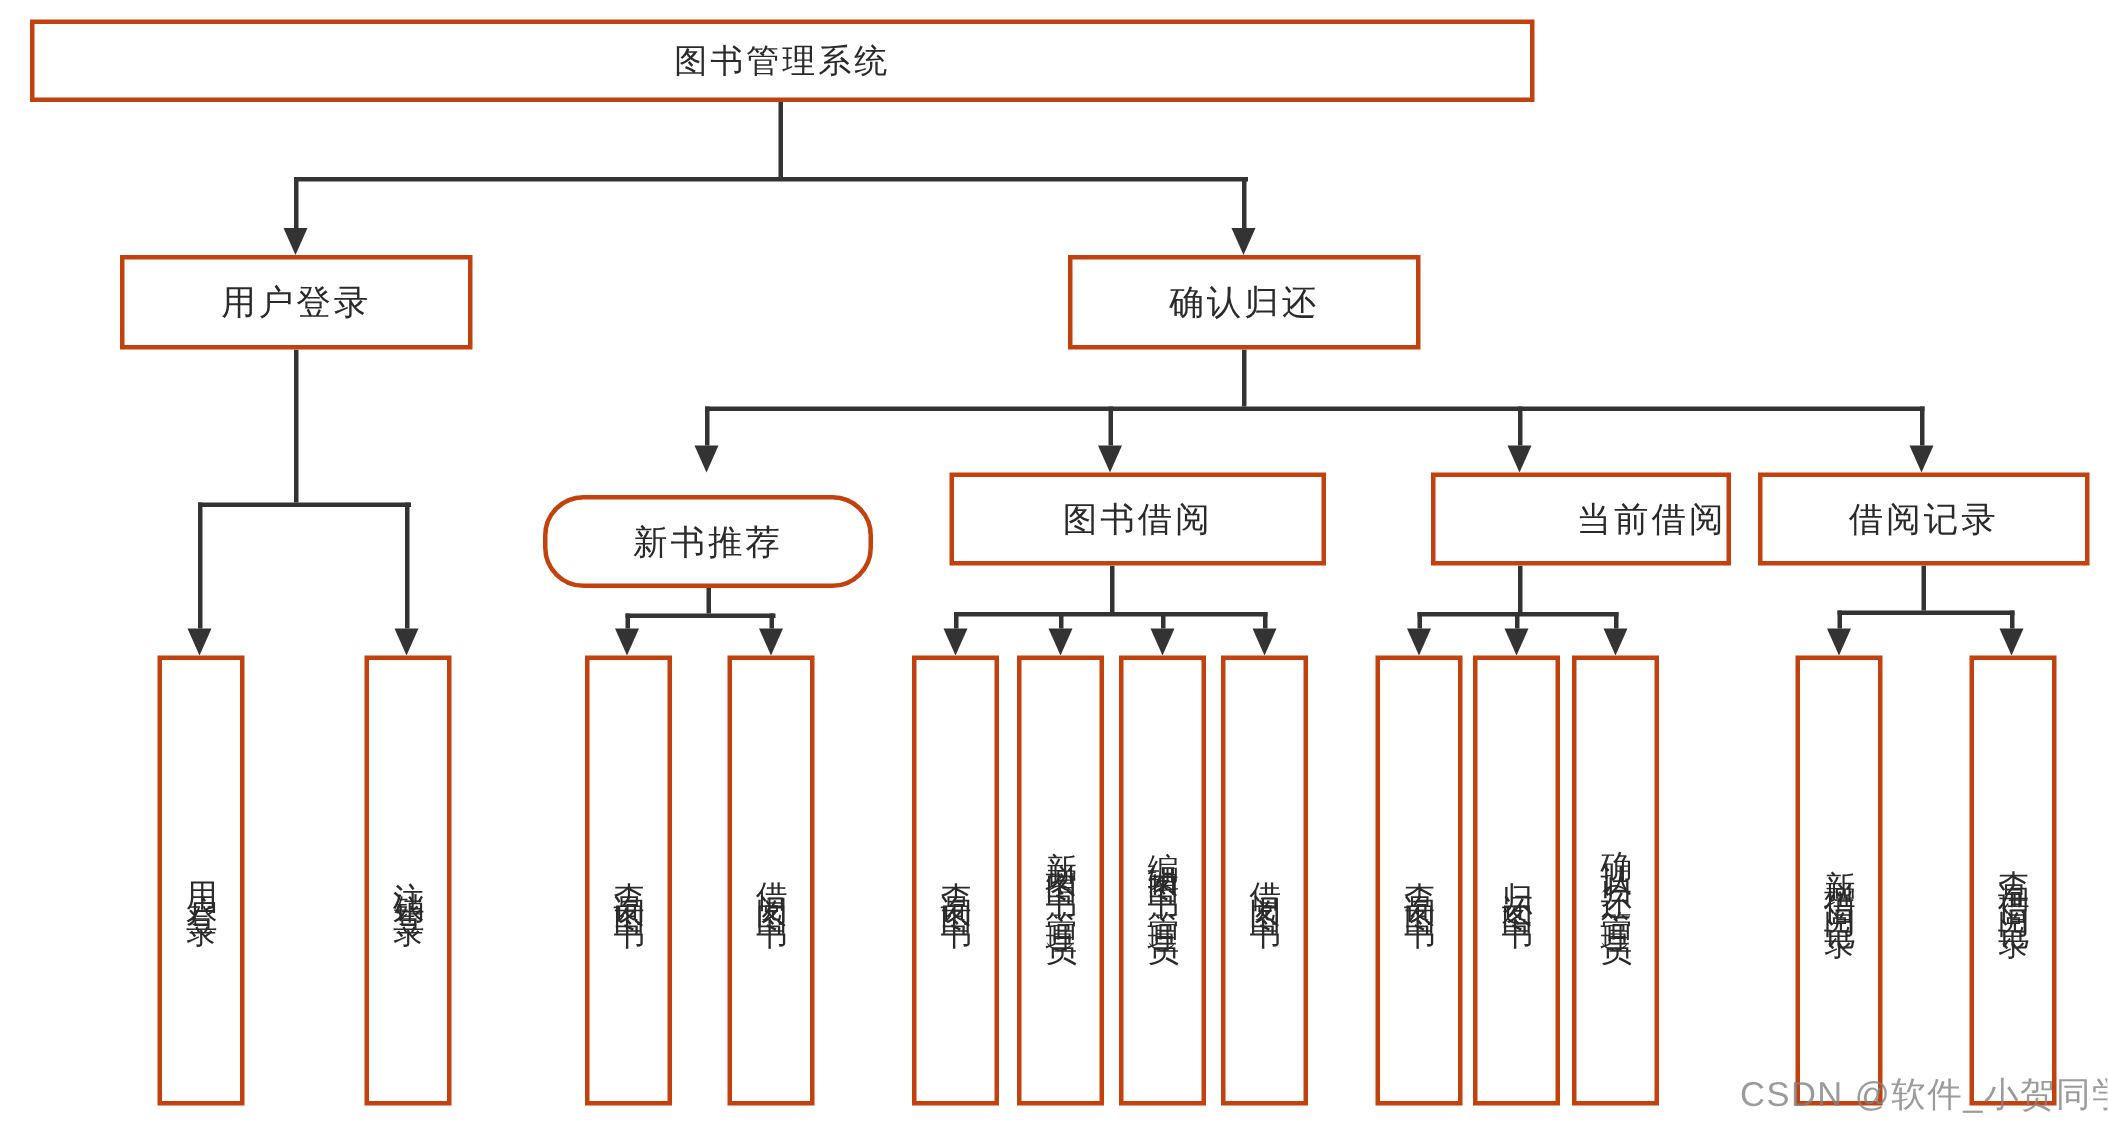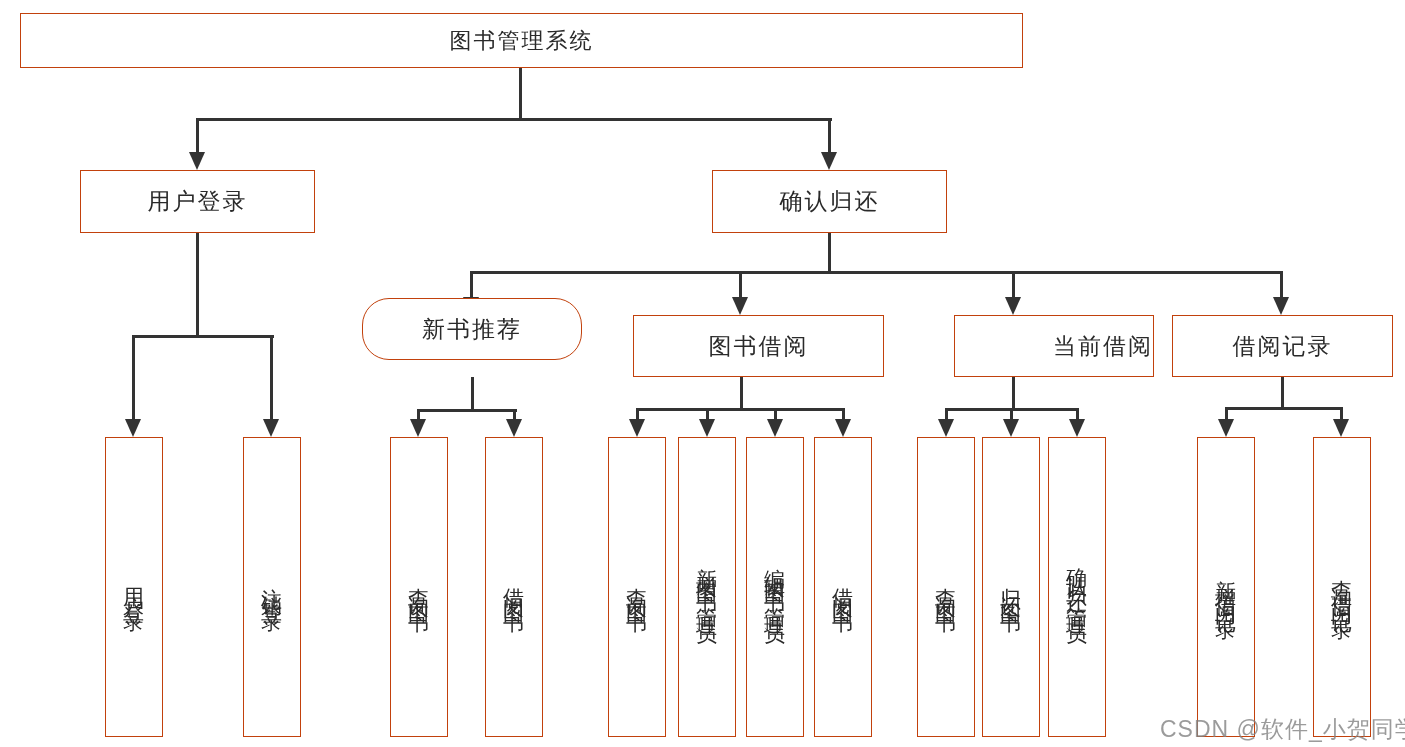--- a/index.html
+++ b/index.html
@@ -1,40 +1,40 @@
 <!DOCTYPE html>
 <html><head>
 <meta charset="utf-8">
 <style>
   html,body{margin:0;padding:0;background:#ffffff;}
   .canvas{
     position:relative;width:1405px;height:747px;background:#ffffff;overflow:hidden;
     font-family:"Liberation Sans","DejaVu Sans",sans-serif;
   }
   .box{
-    position:absolute;background:#ffffff;border:1px solid #c2410c;box-sizing:border-box;
+    position:absolute;background:#ffffff;border:3px solid #c2410c;box-sizing:border-box;
     display:flex;align-items:center;justify-content:center;color:#2a2a2a;z-index:2;
   }
   .box.h{font-size:23px;letter-spacing:2px;white-space:nowrap;}
   .box.h.title{font-size:22px;}
   .box.v{
     writing-mode:vertical-rl;text-orientation:mixed;
     font-size:21px;letter-spacing:8px;line-height:1;
   }
   .ln{position:absolute;background:#333333;z-index:1;}
   .ah{
     position:absolute;width:0;height:0;z-index:1;
     border-left:8px solid transparent;border-right:8px solid transparent;
     border-top:18px solid #333333;
   }
   
   .n-root{left:20px;top:13px;width:1003px;height:55px;}
   .n-login{left:80px;top:170px;width:235px;height:63px;}
   .n-mgmt{left:712px;top:170px;width:235px;height:63px;}
-  .n-newbooks{left:362px;top:298px;width:220px;height:62px;border-radius:27px;}
+  .n-newbooks{left:362px;top:330px;width:220px;height:62px;border-radius:27px;}
   .n-bookborrow{left:633px;top:315px;width:251px;height:62px;}
   .n-current{left:954px;top:315px;width:200px;height:62px;justify-content:flex-end;}
   .n-records{left:1172px;top:315px;width:221px;height:62px;}
   .leaf{top:437px;width:58px;height:300px;}
   .n-login-user{left:105px;}
   .n-login-logout{left:243px;}
   .n-nb-query{left:390px;}
   .n-nb-borrow{left:485px;}
   .n-bb-query{left:608px;}
   .n-bb-add{left:678px;}

